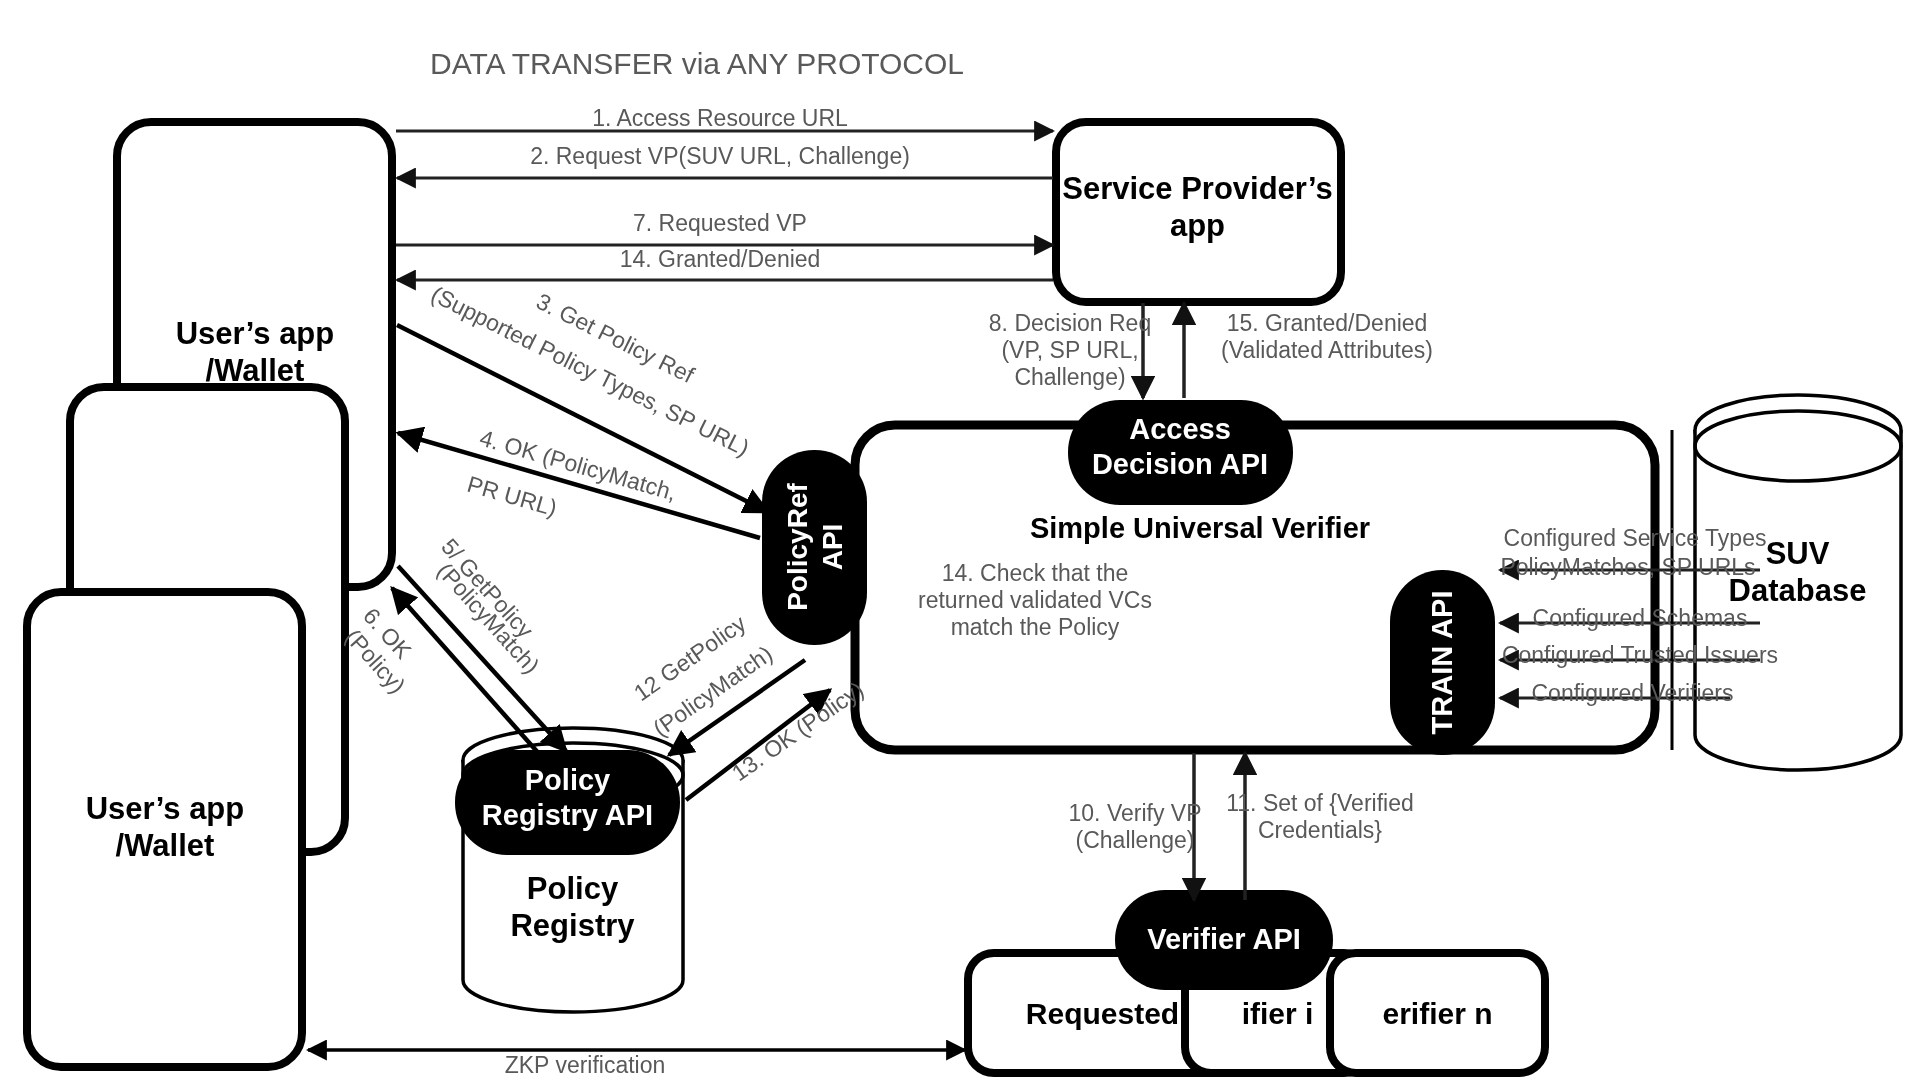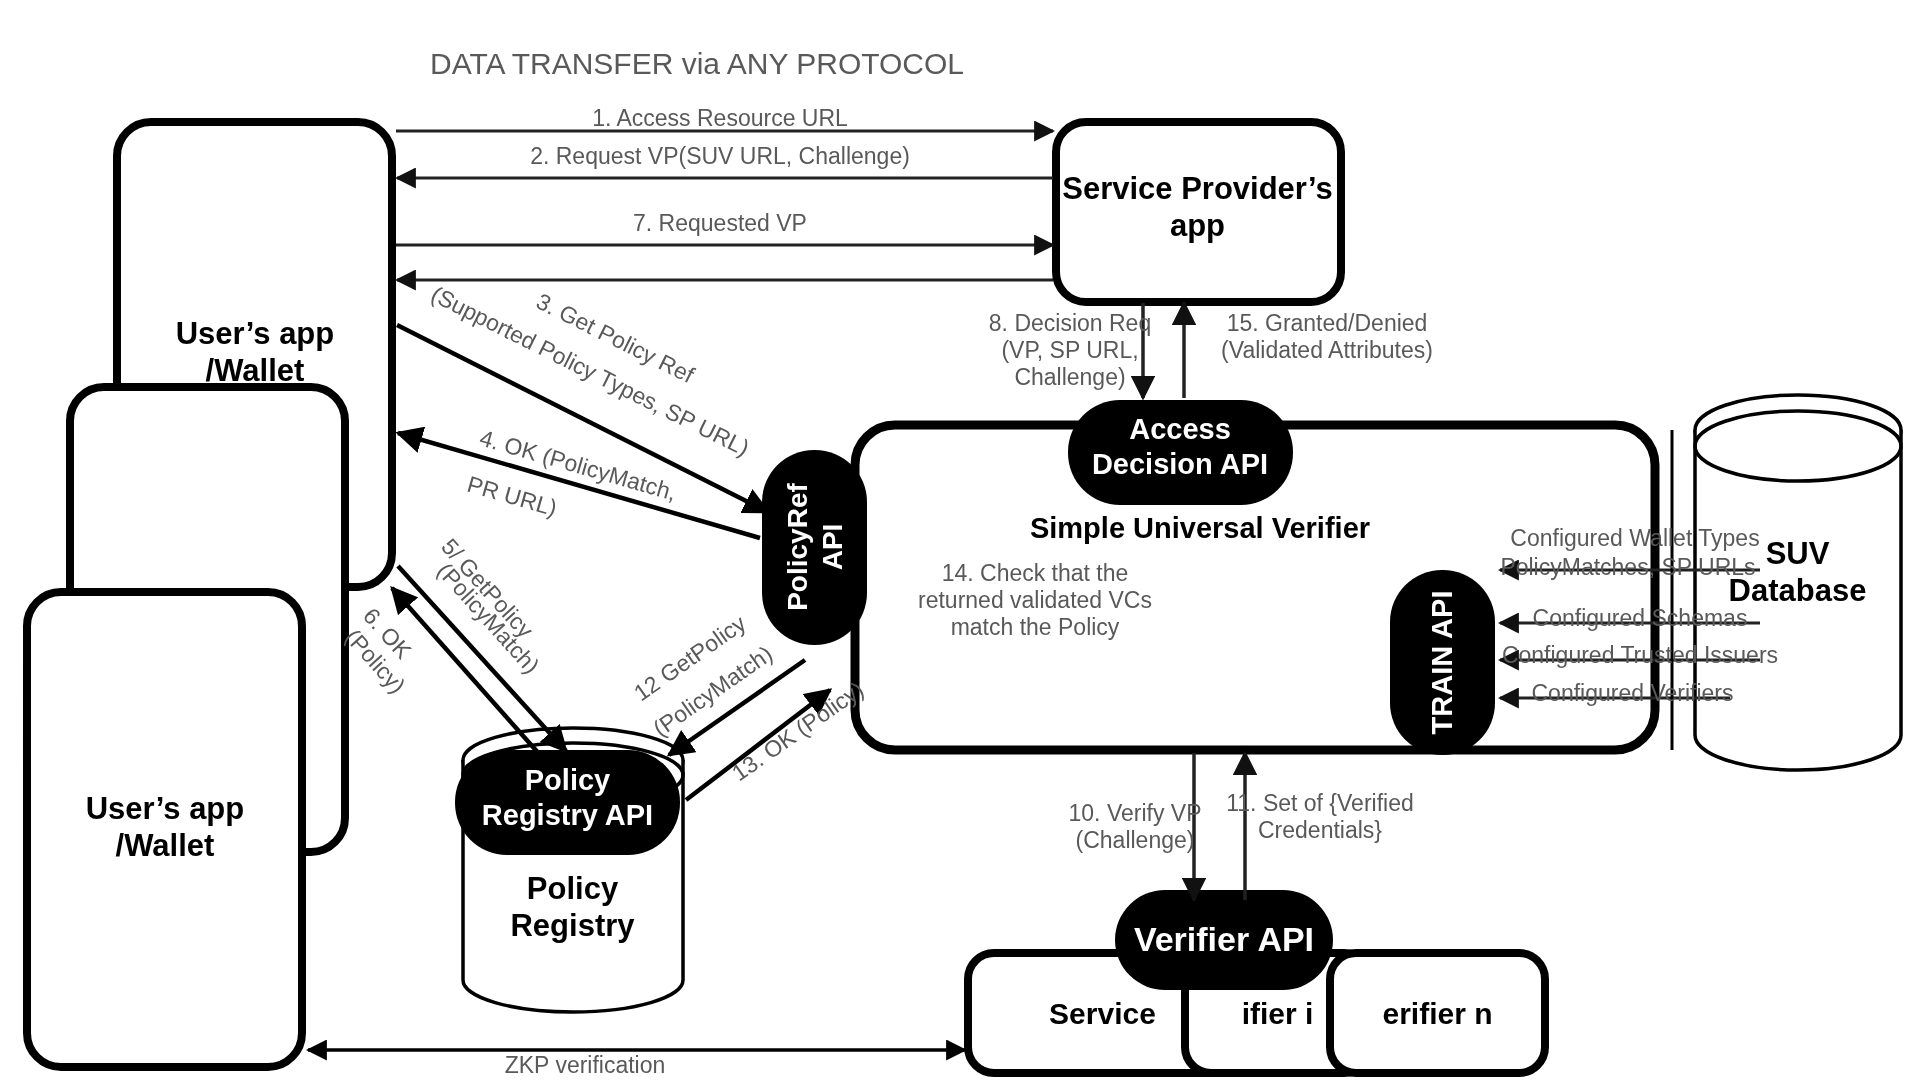--- a/index.html
+++ b/index.html
@@ -116,44 +116,45 @@
     <g stroke="#000" stroke-width="3.5" fill="none">
       <line x1="308" y1="1050" x2="965" y2="1050" marker-start="url(#ahb)" marker-end="url(#ahb)"></line>
     </g>
   </svg>
 
   <div class="lbl" style="left:430px;top:50px;width:500px;font-size:30px;">DATA TRANSFER via ANY PROTOCOL</div>
 
   <div class="lbl" style="left:450px;top:105px;width:540px;">1. Access Resource URL</div>
   <div class="lbl" style="left:400px;top:143px;width:640px;">2. Request VP(SUV URL, Challenge)</div>
   <div class="lbl" style="left:450px;top:210px;width:540px;">7. Requested VP</div>
+  <div class="lbl" style="left:450px;top:246px;width:540px;">14. Granted/Denied</div>
 
   <div class="nodeTxt" style="left:130px;top:315px;width:250px;">User’s app
 /Wallet</div>
   <div class="nodeTxt" style="left:40px;top:790px;width:250px;">User’s app
 /Wallet</div>
   <div class="nodeTxt" style="left:1045px;top:170px;width:305px;">Service Provider’s
 app</div>
   <div class="nodeTxt" style="left:1000px;top:510px;width:400px;font-size:29px;">Simple Universal Verifier</div>
   <div class="nodeTxt" style="left:1700px;top:535px;width:195px;">SUV
 Database</div>
   <div class="nodeTxt" style="left:460px;top:870px;width:225px;">Policy
 Registry</div>
-  <div class="nodeTxt" style="left:975px;top:995px;width:255px;font-size:30px;">Service</div>
+  <div class="nodeTxt" style="left:975px;top:995px;width:255px;font-size:30px;">Requested</div>
   <div class="nodeTxt" style="left:1195px;top:995px;width:165px;font-size:30px;">ifier i</div>
   <div class="nodeTxt" style="left:1340px;top:995px;width:195px;font-size:30px;">erifier n</div>
 
   <div class="pillTxt rot" style="left:712px;top:512px;width:205px;transform:rotate(-90deg);font-size:28px;">PolicyRef
 API</div>
   <div class="pillTxt" style="left:1060px;top:412px;width:240px;font-size:29px;">Access
 Decision API</div>
   <div class="pillTxt rot" style="left:1355px;top:645px;width:175px;transform:rotate(-90deg);font-size:29px;">TRAIN API</div>
   <div class="pillTxt" style="left:450px;top:763px;width:235px;font-size:29px;">Policy
 Registry API</div>
-  <div class="pillTxt" style="left:1110px;top:922px;width:228px;font-size:34px;">Verifier API</div>
+  <div class="pillTxt" style="left:1110px;top:922px;width:228px;font-size:29px;">Verifier API</div>
 
   <div class="lbl rot" style="left:465px;top:325px;width:300px;transform:rotate(26.5deg);">3. Get Policy Ref</div>
   <div class="lbl rot" style="left:360px;top:358px;width:460px;transform:rotate(26.5deg);">(Supported Policy Types, SP URL)</div>
   <div class="lbl rot" style="left:398px;top:452px;width:360px;transform:rotate(16deg);">4. OK (PolicyMatch,</div>
   <div class="lbl rot" style="left:402px;top:483px;width:220px;transform:rotate(16deg);">PR URL)</div>
   <div class="lbl rot" style="left:392px;top:575px;width:190px;transform:rotate(48deg);">5/ GetPolicy</div>
   <div class="lbl rot" style="left:368px;top:605px;width:240px;transform:rotate(48deg);">(PolicyMatch)</div>
   <div class="lbl rot" style="left:322px;top:620px;width:130px;transform:rotate(48deg);">6. OK</div>
   <div class="lbl rot" style="left:300px;top:648px;width:150px;transform:rotate(48deg);">(Policy)</div>
   <div class="lbl rot" style="left:585px;top:645px;width:210px;transform:rotate(-35deg);">12 GetPolicy</div>
@@ -166,21 +167,21 @@
   <div class="lbl" style="left:1192px;top:310px;width:270px;">15. Granted/Denied
 (Validated Attributes)</div>
   <div class="lbl" style="left:880px;top:560px;width:310px;">14. Check that the
 returned validated VCs
 match the Policy</div>
   <div class="lbl" style="left:1040px;top:800px;width:190px;">10. Verify VP
 (Challenge)</div>
   <div class="lbl" style="left:1210px;top:790px;width:220px;">11. Set of {Verified
 Credentials}</div>
 
-  <div class="lbl" style="left:1485px;top:525px;width:300px;">Configured Wallet Types</div>
+  <div class="lbl" style="left:1485px;top:525px;width:300px;">Configured Service Types</div>
   <div class="lbl" style="left:1478px;top:554px;width:300px;">PolicyMatches, SP URLs</div>
   <div class="lbl" style="left:1500px;top:605px;width:280px;">Configured Schemas</div>
   <div class="lbl" style="left:1490px;top:642px;width:300px;">Configured Trusted Issuers</div>
   <div class="lbl" style="left:1495px;top:680px;width:275px;">Configured Verifiers</div>
 
   <div class="lbl" style="left:455px;top:1052px;width:260px;">ZKP verification</div>
 
 </div>
 
 </body></html>

